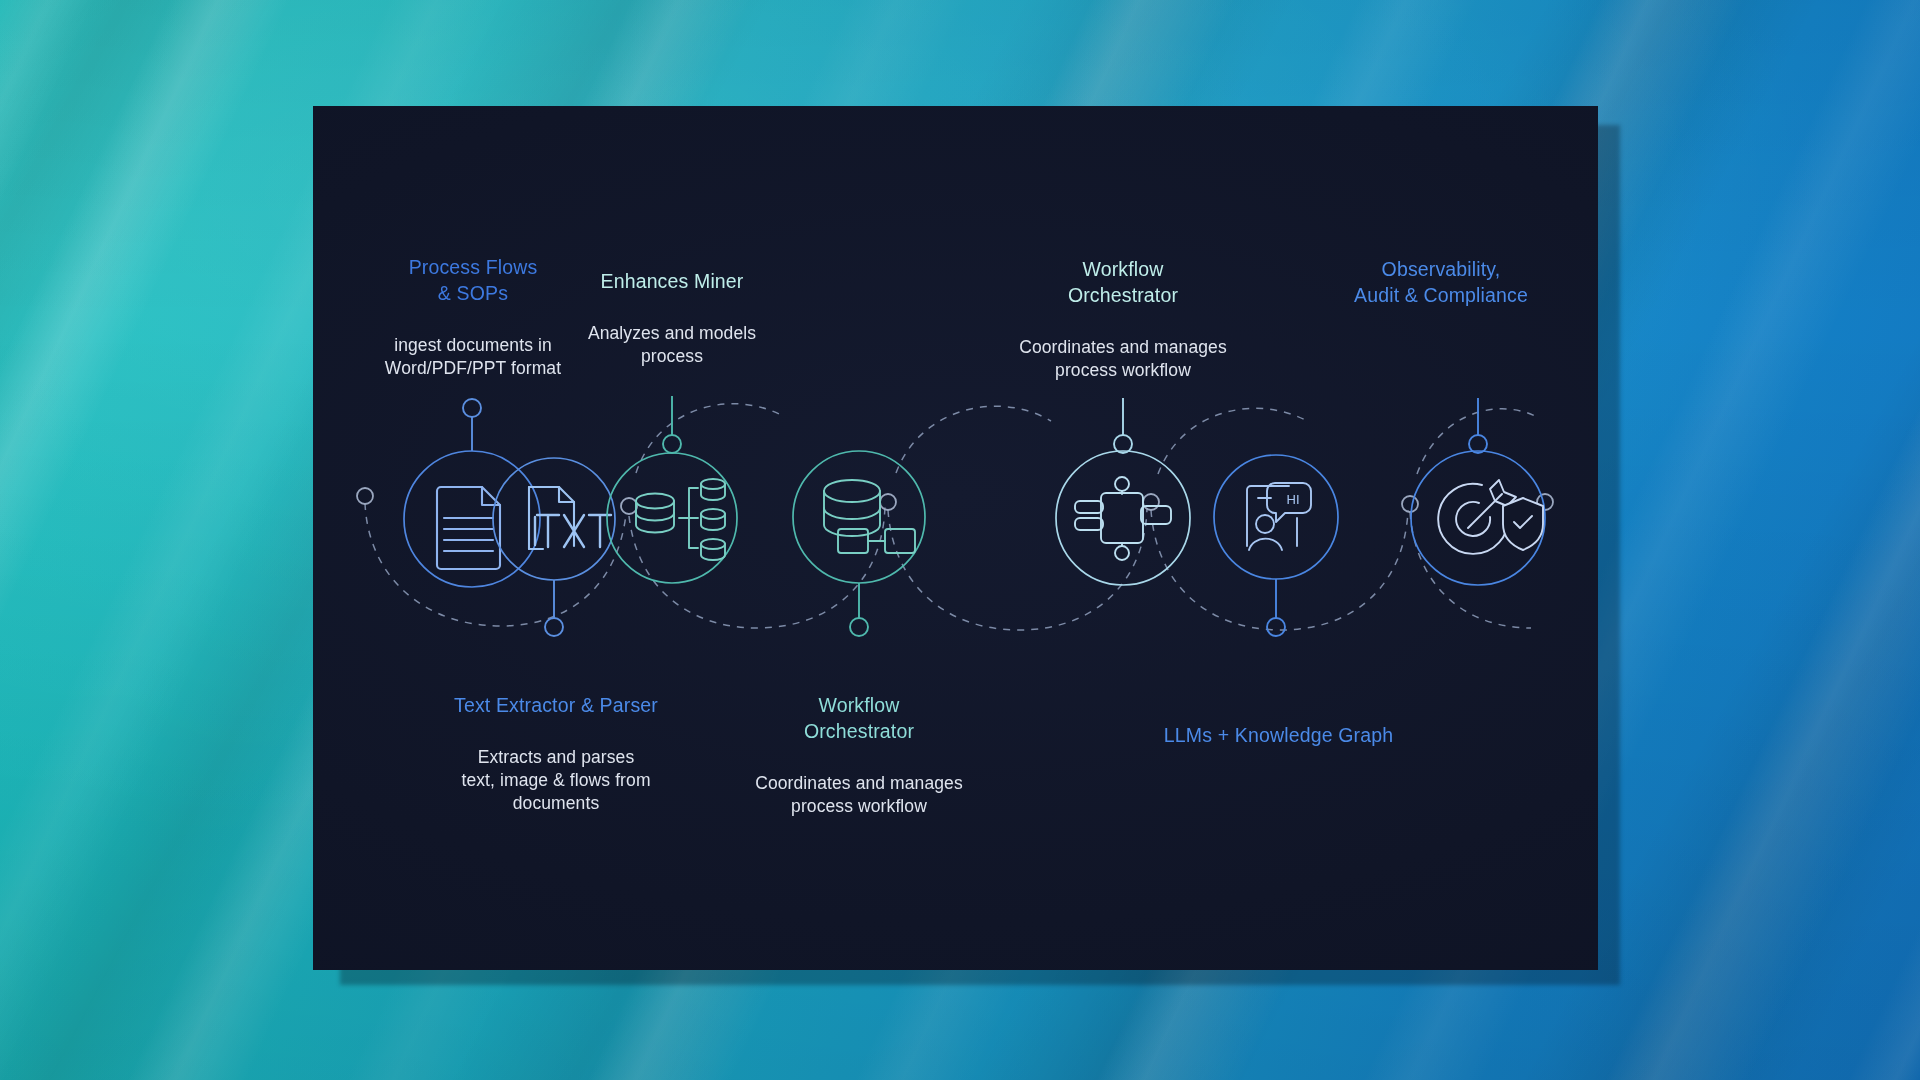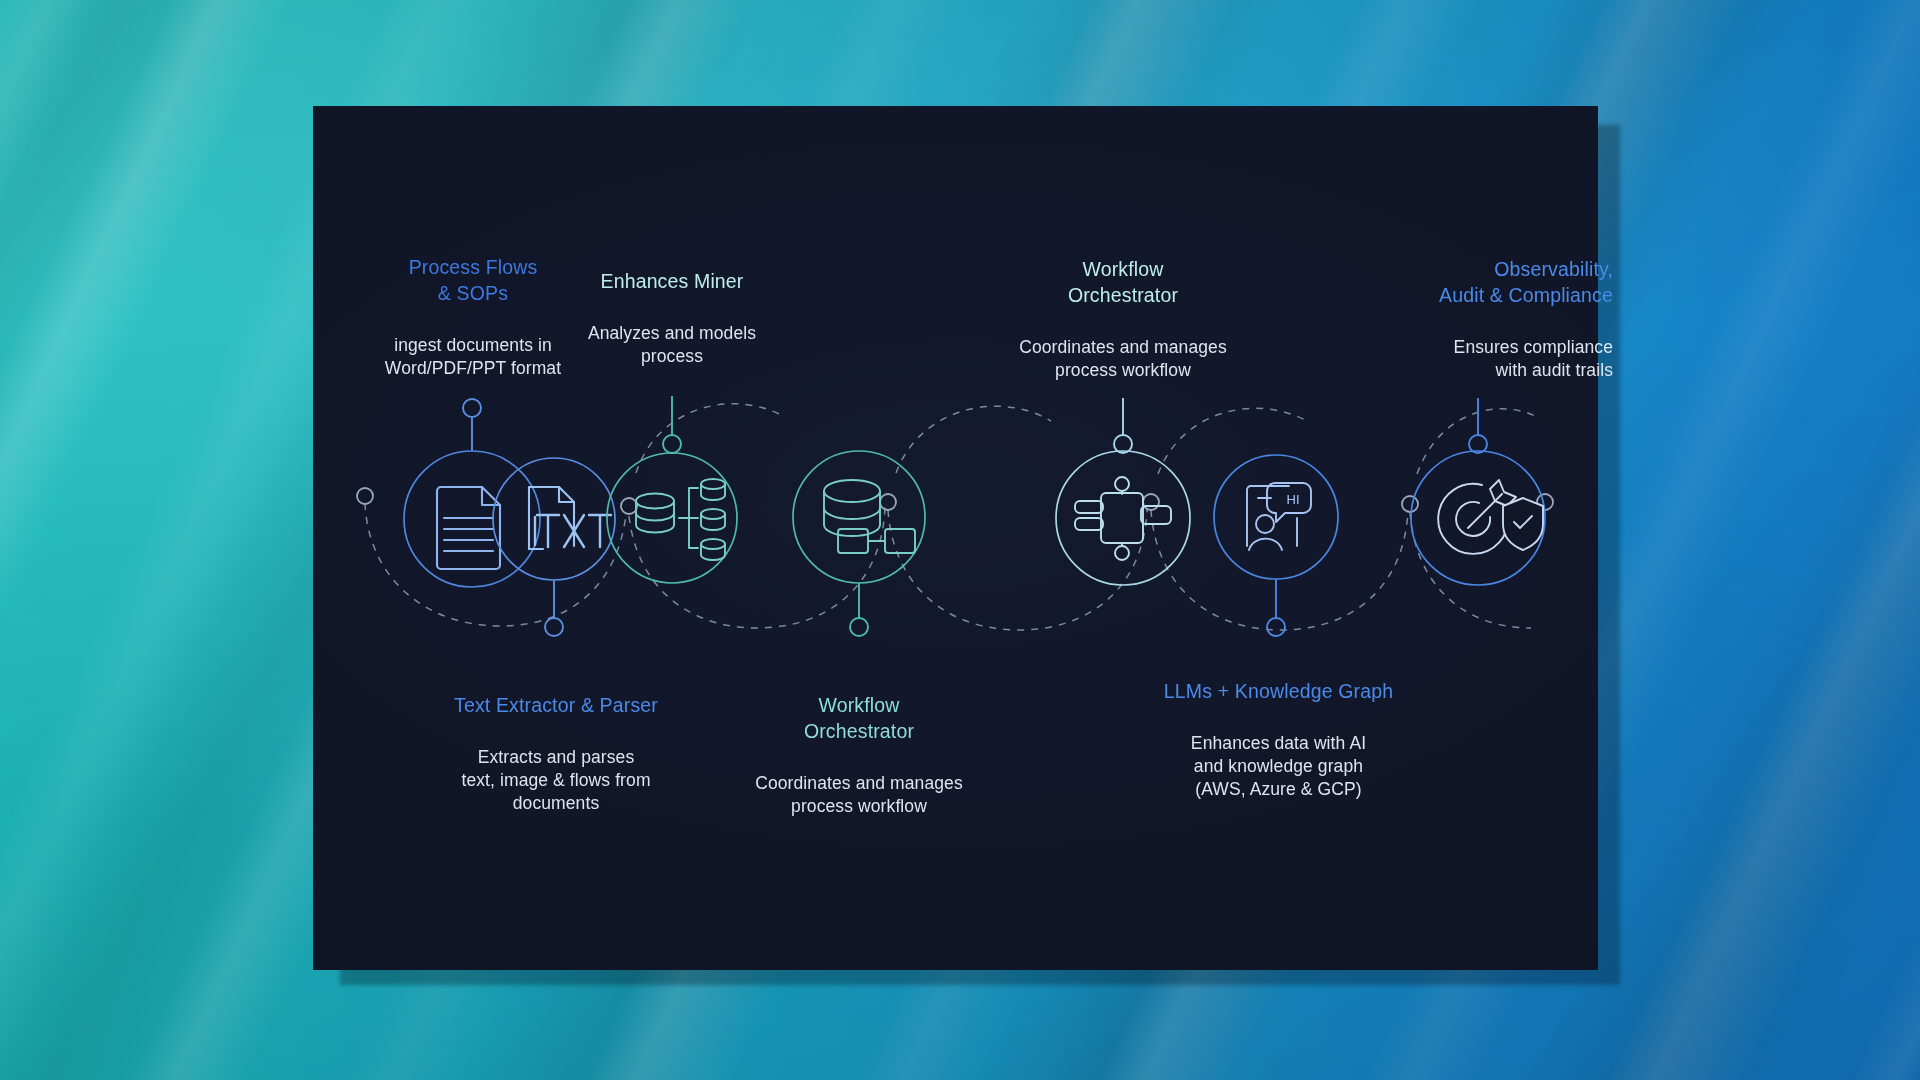--- a/index.html
+++ b/index.html
@@ -245,29 +245,24 @@
 process workflow</span>
       </div>
 
       <div class="lbl t-teal" style="left:665px;top:130px;width:290px;">
         <span class="title">Workflow
 Orchestrator</span>
         <span class="desc">Coordinates and manages
 process workflow</span>
       </div>
 
-      <div class="lbl t-blue2" style="left:818px;top:552px;width:295px;">
+      <div class="lbl t-blue2" style="left:818px;top:596px;width:295px;">
         <span class="title">LLMs + Knowledge Graph</span>
-        <span class="desc">Enhances data with AI
-and knowledge graph
-(AWS, Azure &amp; GCP)</span>
-      </div>
-
-      <div class="lbl t-blue2" style="left:1020px;top:130px;width:280px;text-align:right;">
+      </div>
+
+      <div class="lbl t-blue2" style="left:988px;top:130px;width:280px;">
         <span class="title">Observability,
 Audit &amp; Compliance</span>
-        <span class="desc">Ensures compliance
-with audit trails</span>
       </div>
 
     </div>
   </div>
 </div>
 
 </body></html>

